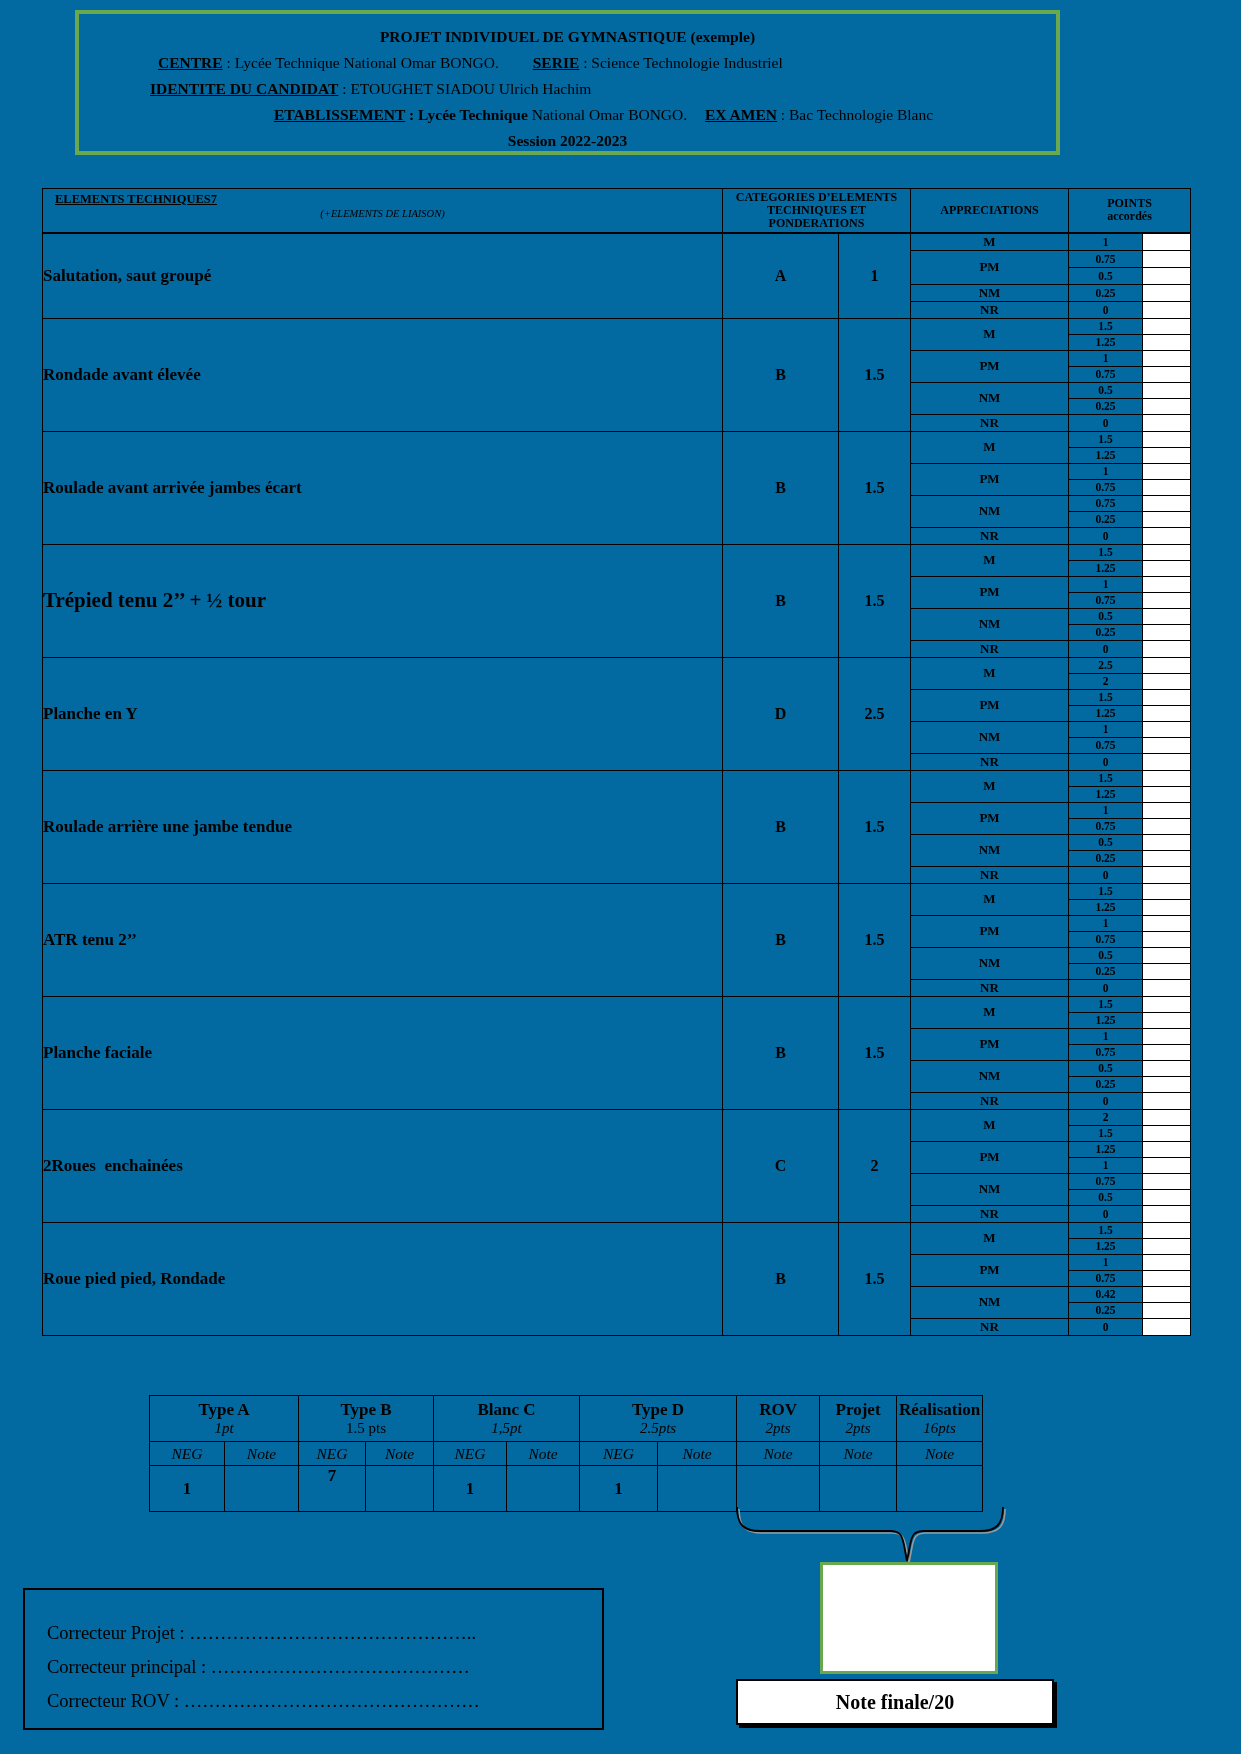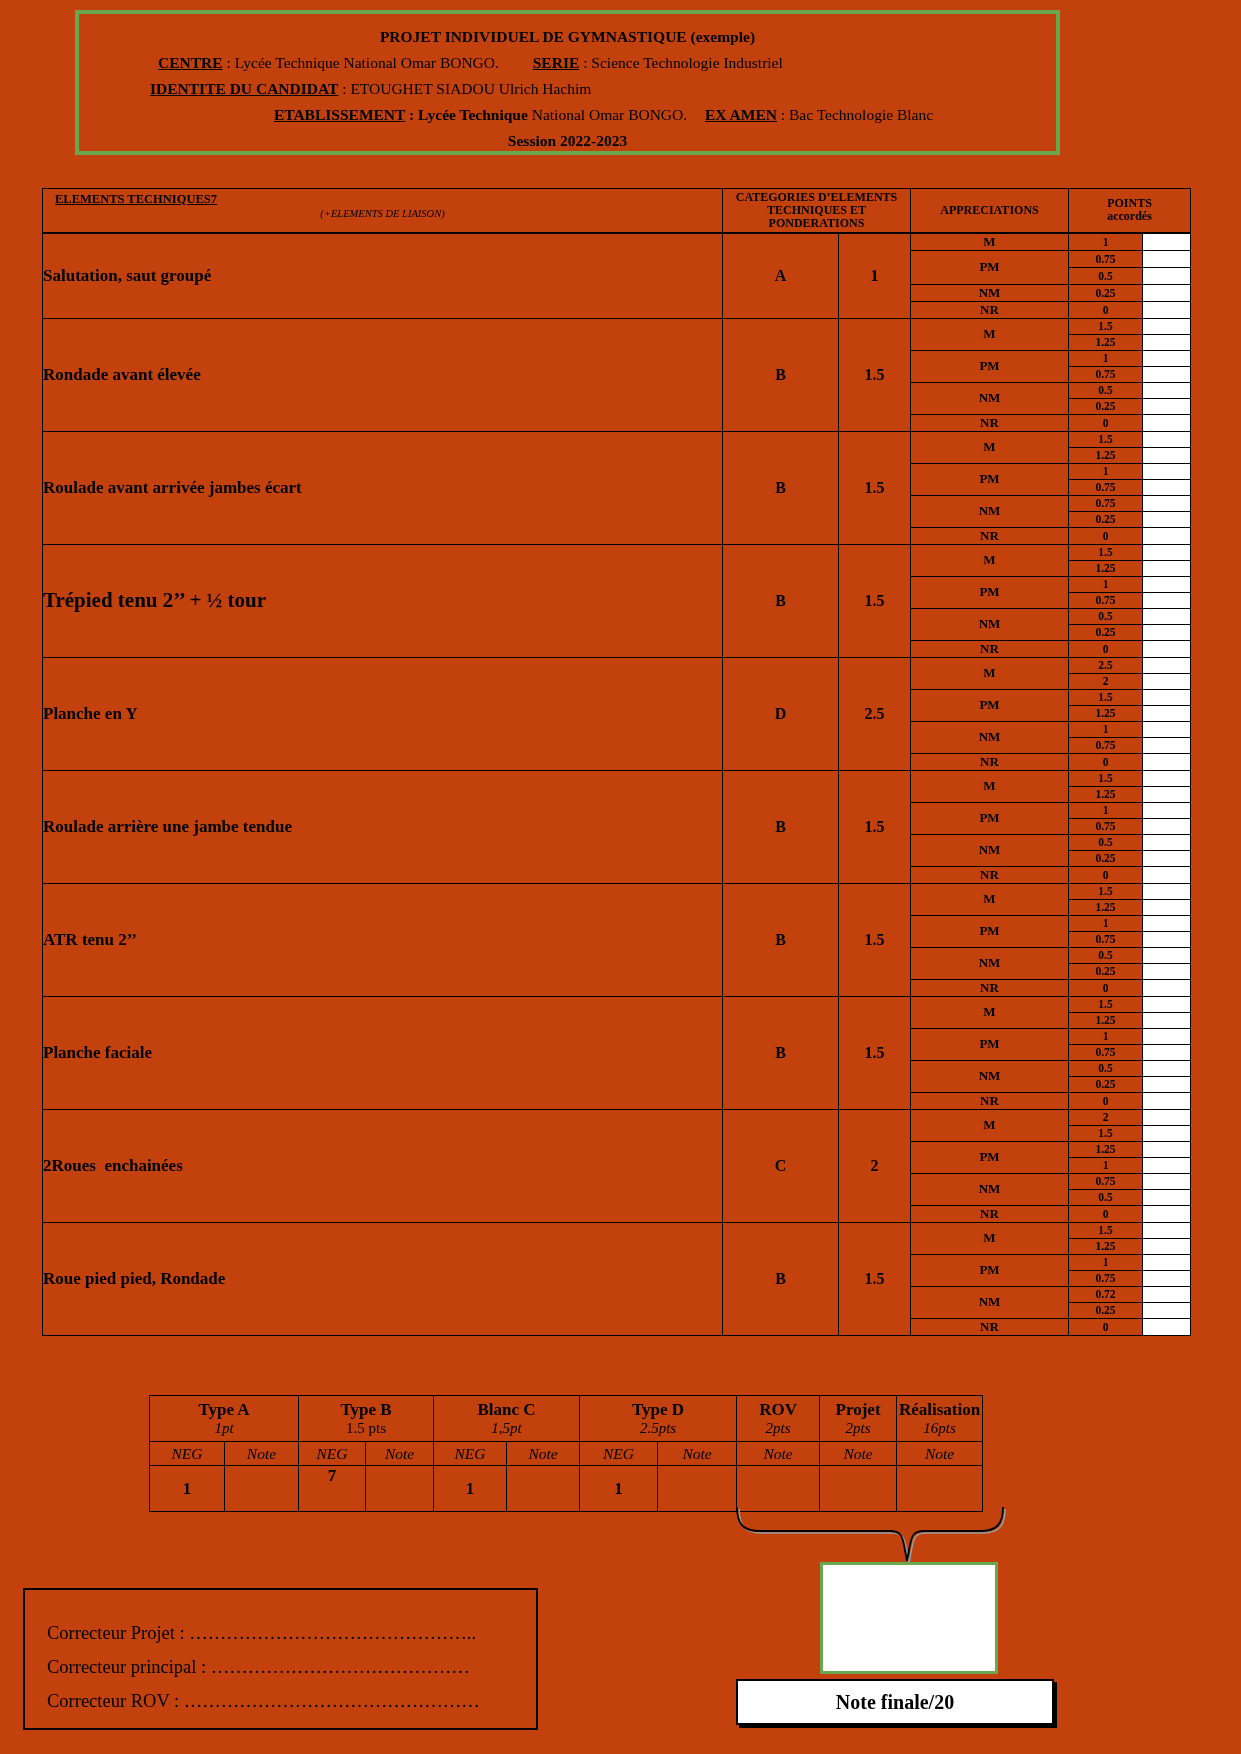--- a/index.html
+++ b/index.html
@@ -1,16 +1,16 @@
 <!DOCTYPE html>
 <html style="--green: #6aa84f;"><head>
 <meta charset="utf-8">
 <style>
   html,body{margin:0;padding:0;background:#fff;}
-  #page{position:relative;width:1241px;height:1754px;background:#c2410c;
+  #page{position:relative;width:1241px;height:1754px;background:#0369a1;
         font-family:"Liberation Serif",serif;color:#000;overflow:hidden;}
 
   
   #hdr-box{position:absolute;left:75px;top:10px;width:985px;height:145px;
            border:4px solid var(--green,#6aa84f);box-sizing:border-box;padding-top:10px;}
   .hline{line-height:26px;font-size:15.5px;white-space:nowrap;}
   .hline.center{text-align:center;font-weight:bold;}
   .lbl{font-weight:bold;text-decoration:underline;}
   .bld{font-weight:bold;}
   #h-centre{padding-left:79px;}
@@ -52,21 +52,21 @@
   #sum-table tr.v-row{height:46px;}
   .g-label{font-weight:bold;font-size:17px;text-align:center;line-height:20px;}
   .g-pts{font-size:15px;text-align:center;font-style:italic;line-height:17px;font-weight:normal;}
   .g-pts.upright{font-style:normal;}
   th.sub{font-style:italic;font-weight:normal;font-size:15.5px;text-align:center;}
   td.sval{font-weight:bold;font-size:17px;text-align:center;vertical-align:middle;}
   td.sval.top{vertical-align:top;padding-top:2px;}
 
   
   #brace{position:absolute;left:715px;top:1503px;}
-  #correcteur-box{position:absolute;left:23px;top:1588px;width:515px;height:142px;
+  #correcteur-box{position:absolute;left:23px;top:1588px;width:581px;height:142px;
                   border:2.5px solid #000;box-sizing:border-box;padding:26px 0 0 22px;}
   #correcteur-box div{font-size:18.5px;line-height:34px;white-space:nowrap;}
   #green-box{position:absolute;left:820px;top:1562px;width:178px;height:112px;
              border:3px solid var(--green,#6aa84f);box-sizing:border-box;background:#fff;}
   #note-box{position:absolute;left:736px;top:1679px;width:318px;height:46px;
             border:2.5px solid #000;box-sizing:border-box;background:#fff;
             box-shadow:3px 3px 0 0 #000;
             text-align:center;font-weight:bold;font-size:20px;line-height:42px;}
 </style>
 </head>
@@ -435,21 +435,21 @@
           <td class="apprec" rowspan="2">PM</td>
           <td class="pts">1</td>
           <td class="score"></td>
         </tr>
         <tr class="line">
           <td class="pts">0.75</td>
           <td class="score"></td>
         </tr>
         <tr class="line">
           <td class="apprec" rowspan="2">NM</td>
-          <td class="pts">0.72</td>
+          <td class="pts">0.42</td>
           <td class="score"></td>
         </tr>
         <tr class="line">
           <td class="pts">0.25</td>
           <td class="score"></td>
         </tr>
         <tr class="line">
           <td class="apprec">NR</td>
           <td class="pts">0</td>
           <td class="score"></td>

